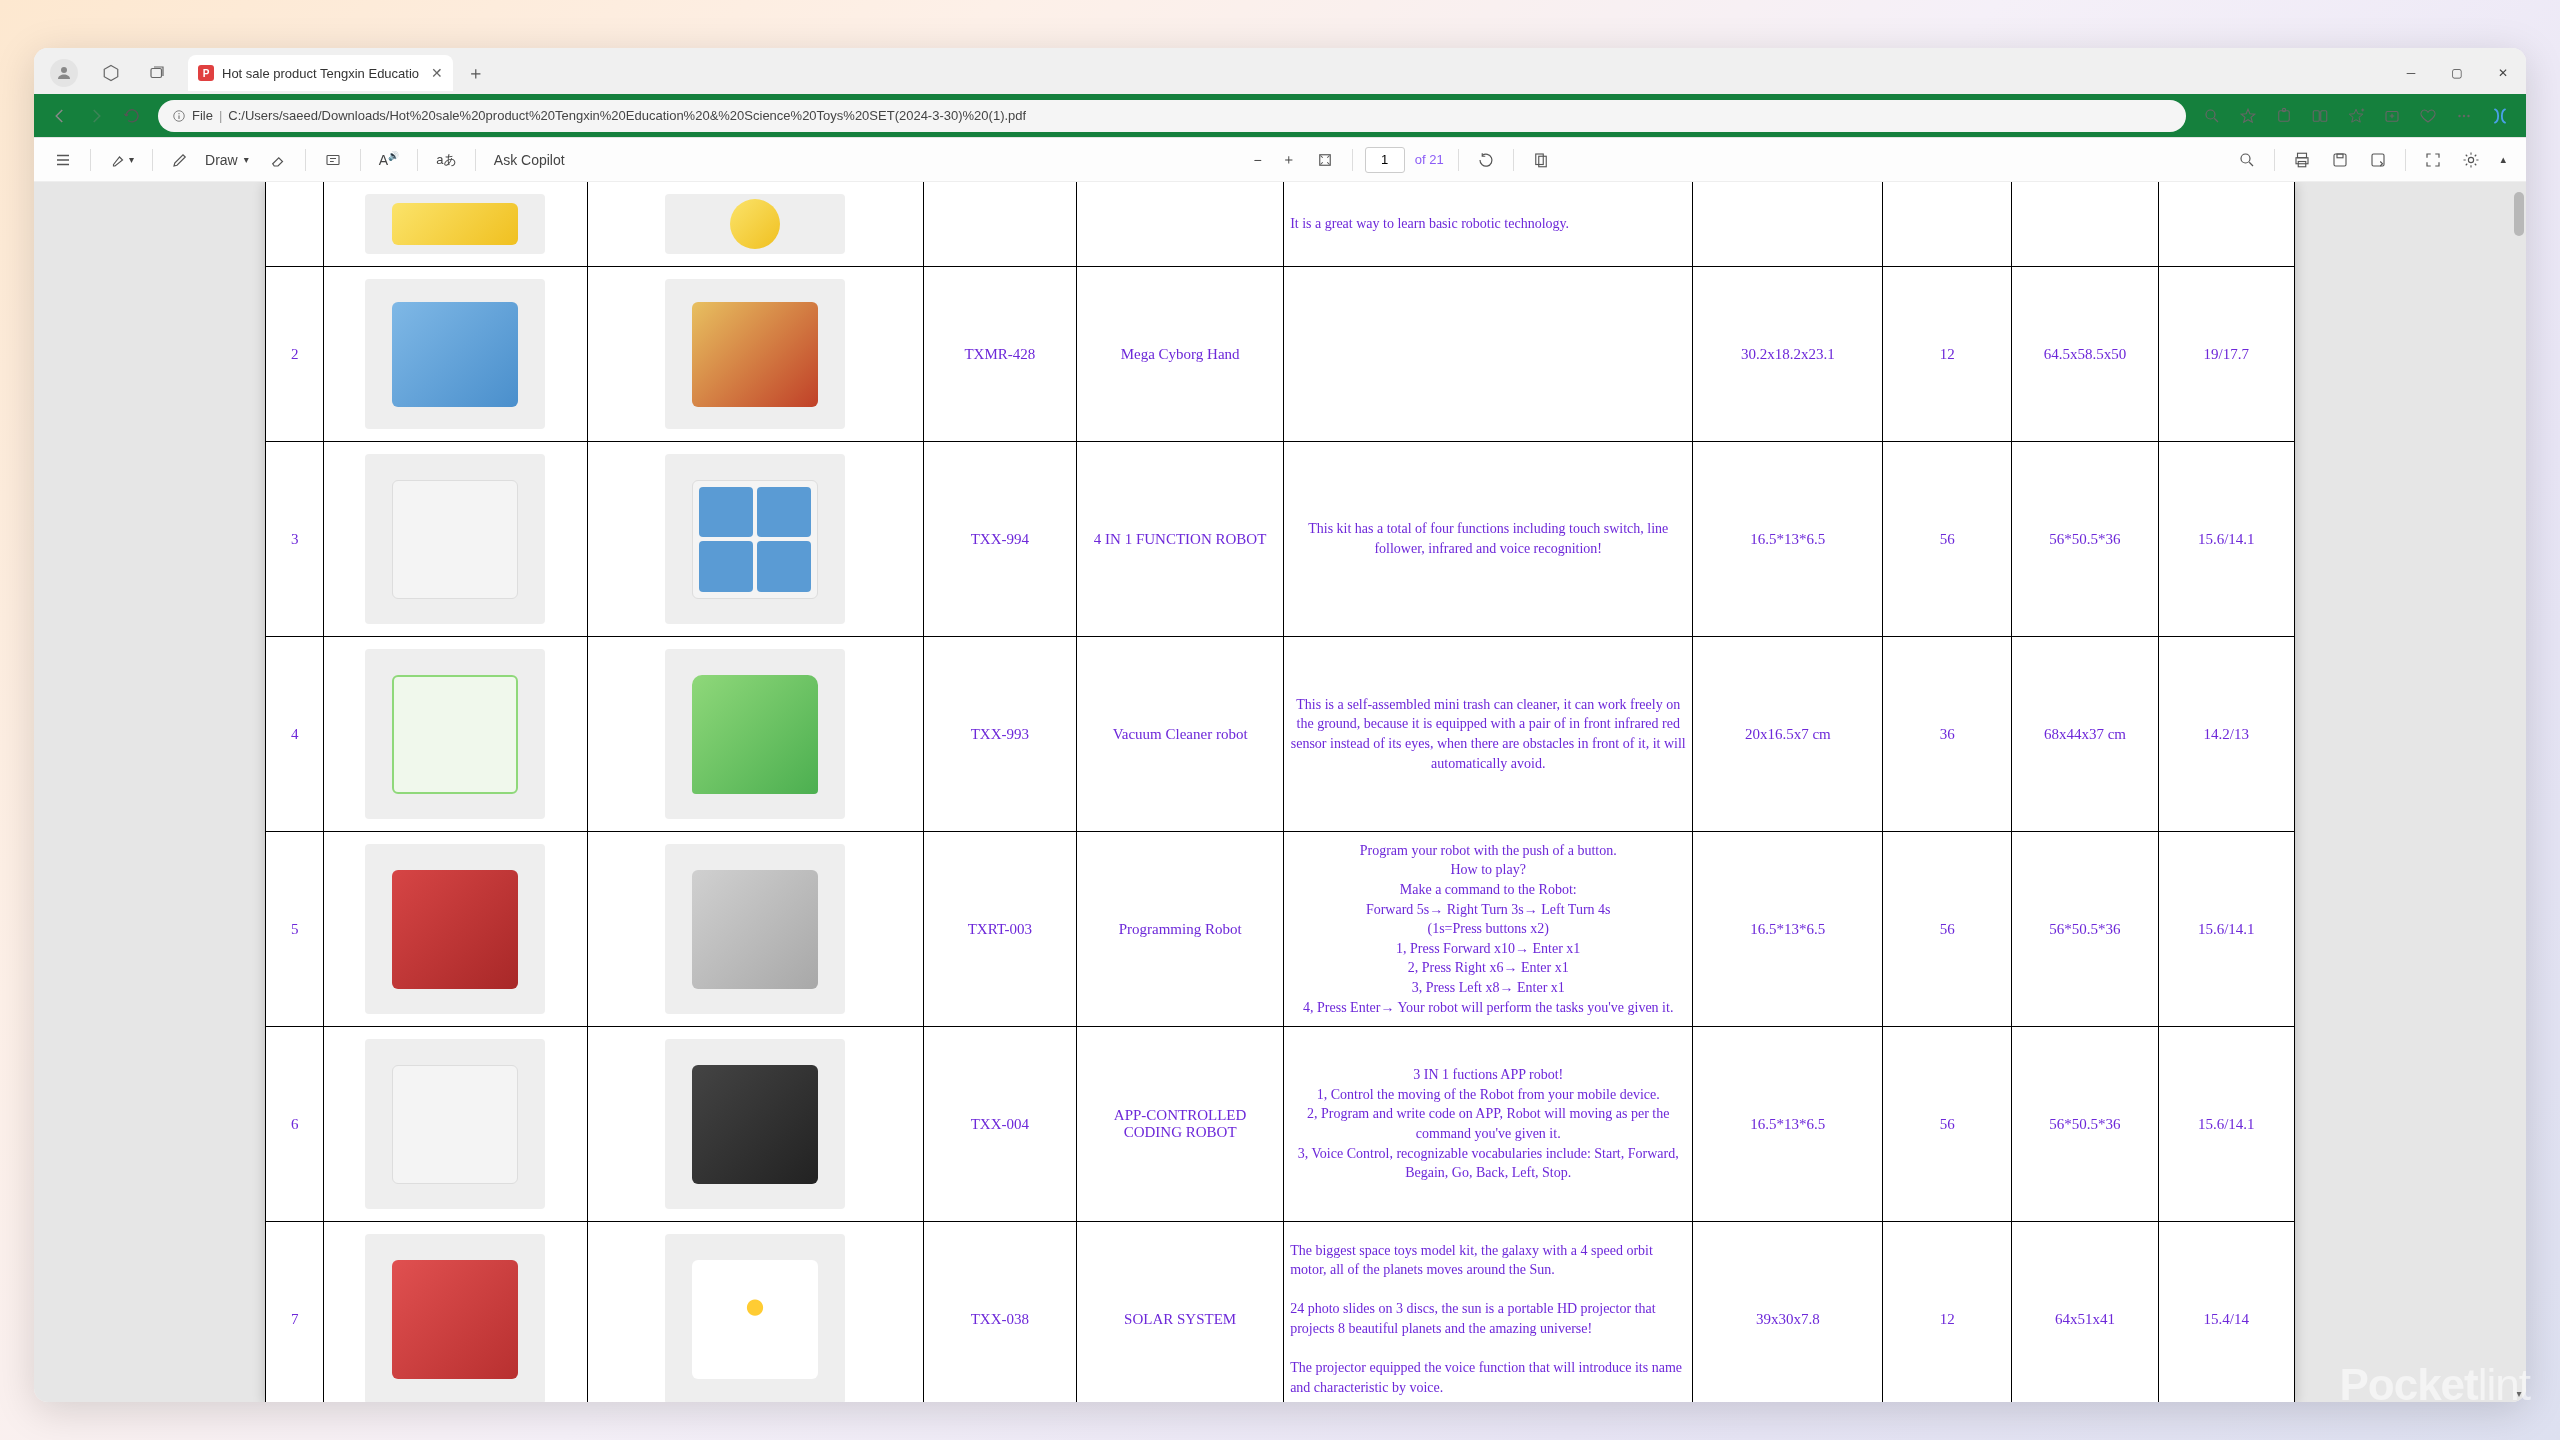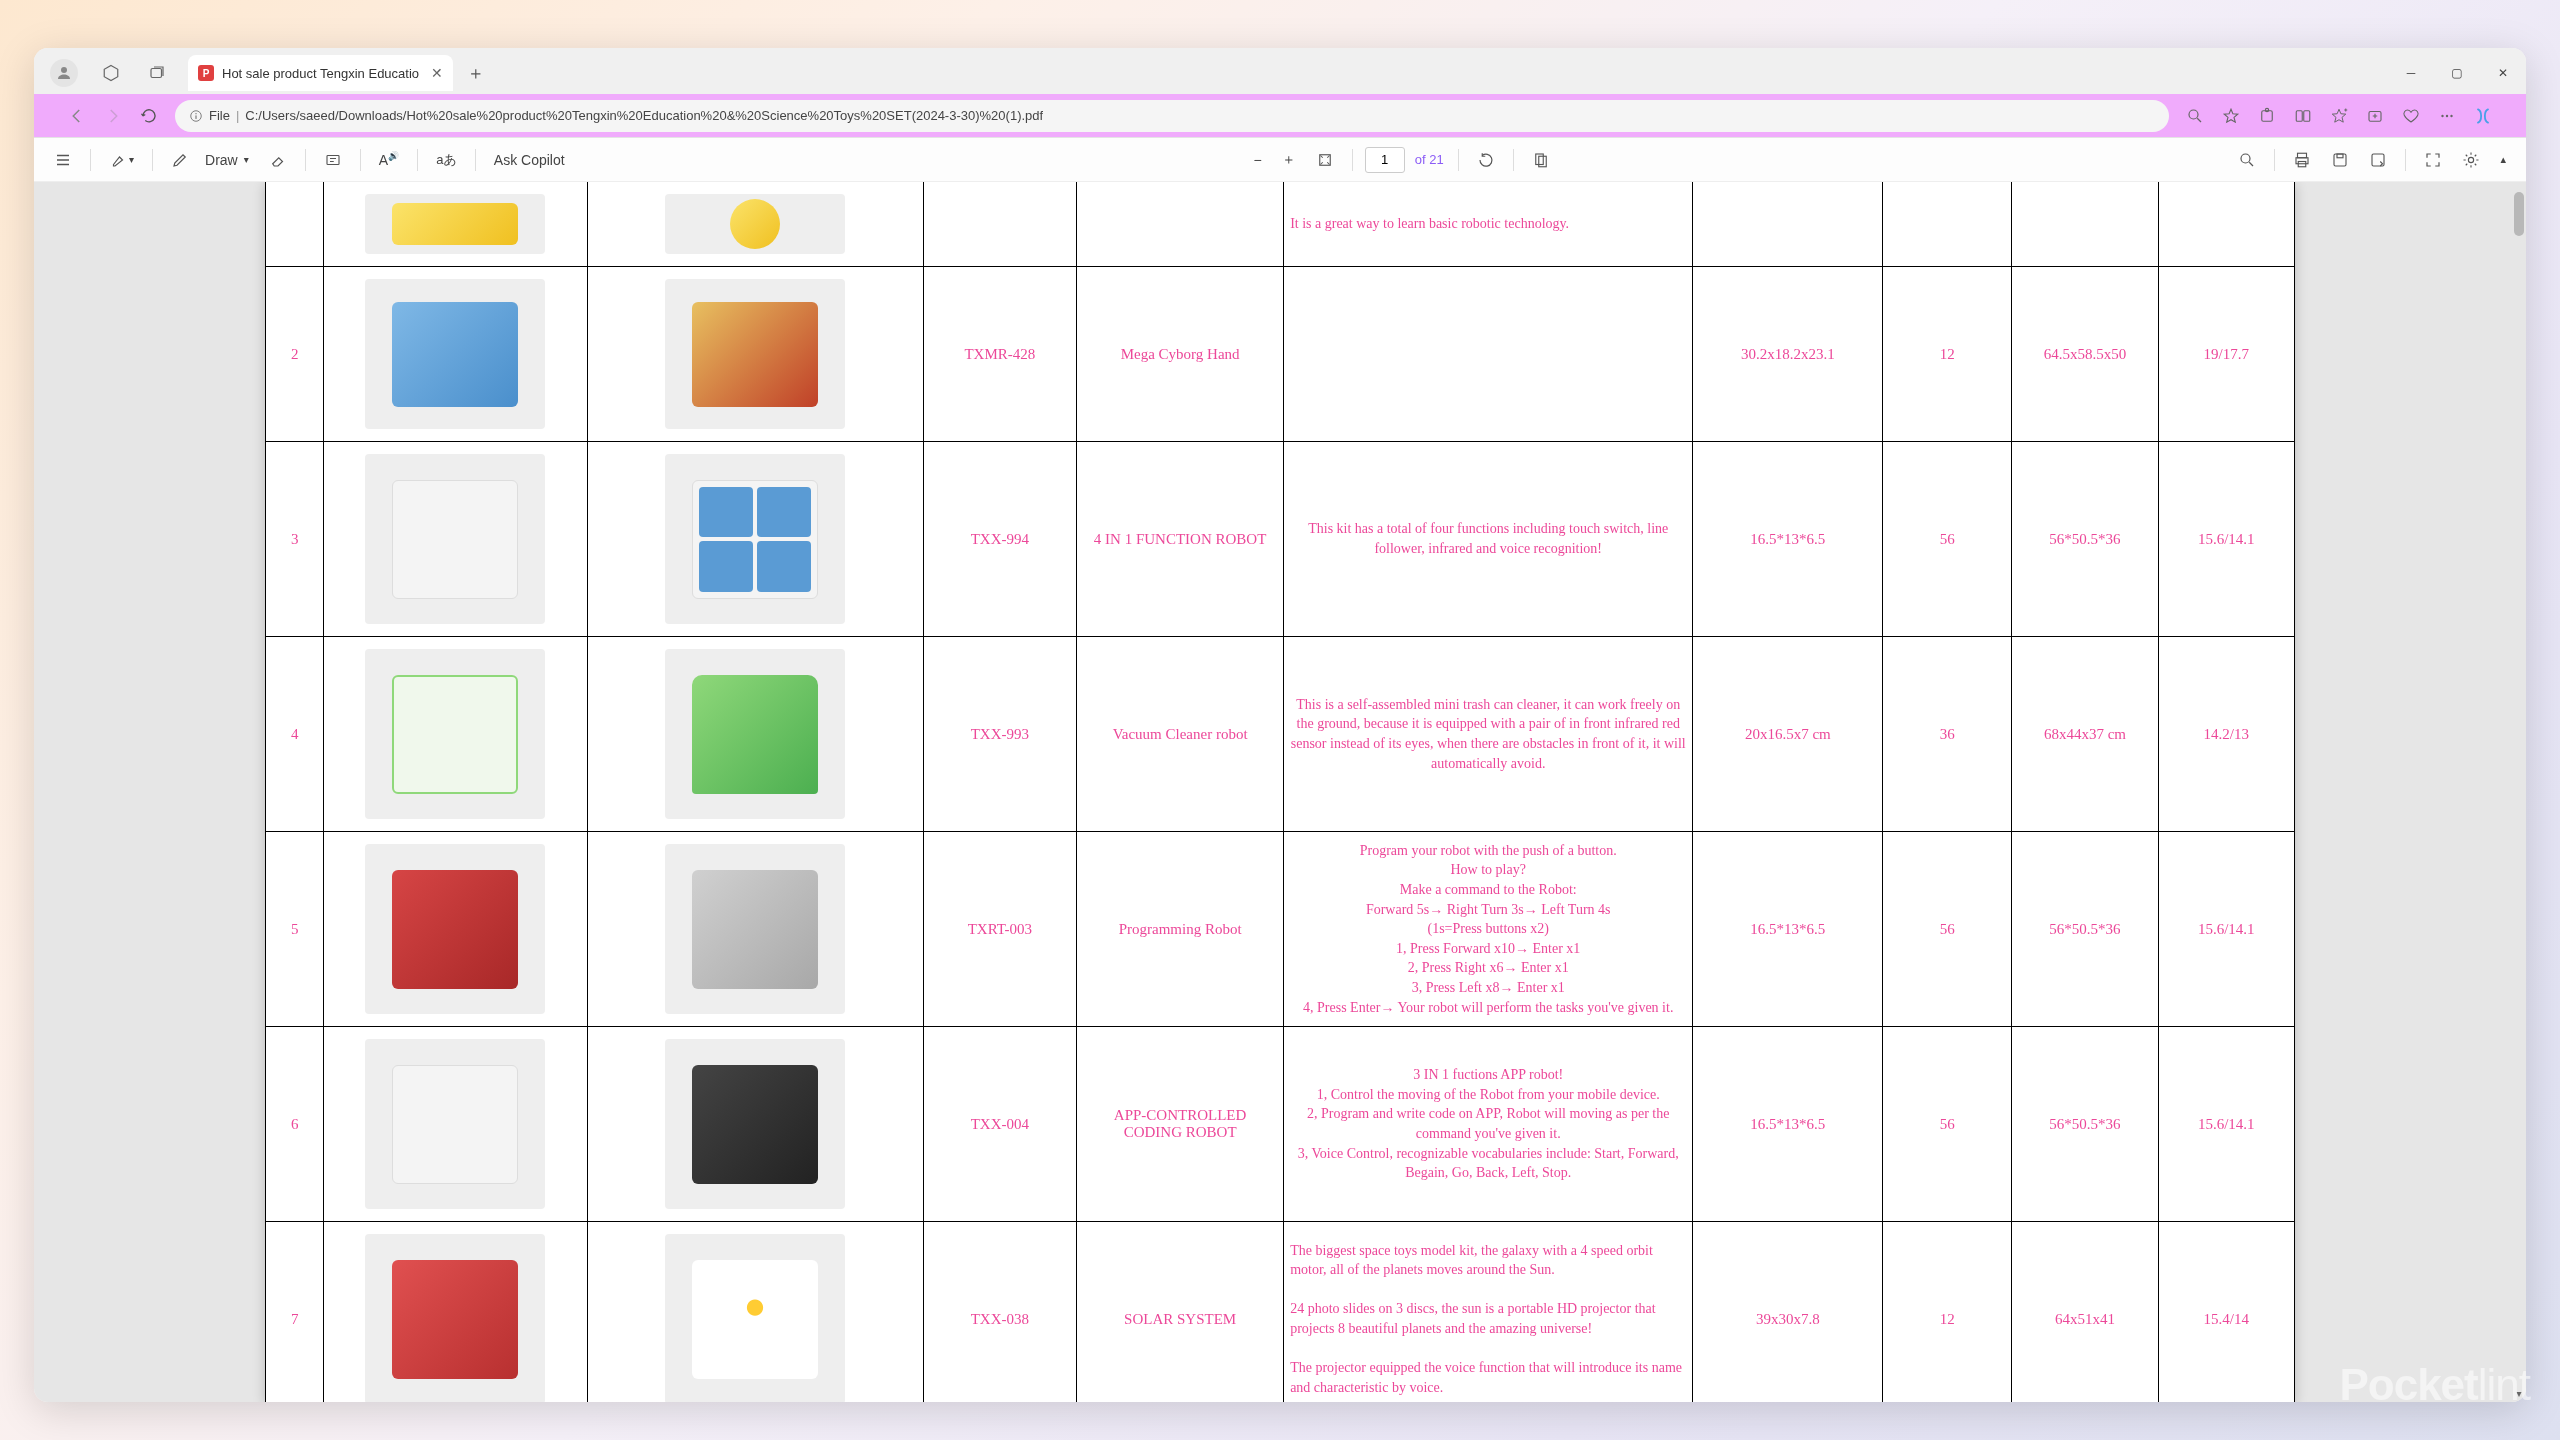--- a/index.html
+++ b/index.html
@@ -53,24 +53,24 @@
 }
 .tab .favicon { width: 16px; height: 16px; background: #e04040; border-radius: 3px; margin-right: 8px; display:flex;align-items:center;justify-content:center;color:#fff;font-size:10px;font-weight:bold;}
 .tab .close { margin-left: 12px; font-size: 14px; color: #666; }
 .new-tab { width: 30px; height: 30px; display:flex;align-items:center;justify-content:center; font-size:18px; color:#555; margin-left:8px;}
 .titlebar-spacer { flex: 1; }
 .win-btn { width: 46px; height: 40px; display:flex;align-items:center;justify-content:center; color:#444; font-size:12px;}
 
 
 .addrbar {
   height: 44px;
-  background: #f0abfc;
+  background: #15803d;
   display: flex;
   align-items: center;
-  padding: 0 25px;
+  padding: 0 8px;
   border-bottom: 1px solid #e4e4e4;
 }
 .addr-btn { width: 36px; height: 36px; display:flex;align-items:center;justify-content:center; color:#666; border-radius:6px;}
 .url-box {
   flex: 1;
   height: 32px;
   background: #f5f5f5;
   border-radius: 16px;
   display: flex;
   align-items: center;
@@ -120,21 +120,21 @@
   width: 10px; height: 44px;
   background: #b8b8b8;
   border-radius: 5px;
 }
 .scroll-arrow {
   position: absolute; right: 0; bottom: 0;
   width:14px;height:14px;font-size:10px;color:#666;text-align:center;
 }
 
 
-.prod-table { width: 100%; border-collapse: collapse; font-family: "Times New Roman", serif; font-size: 15px; color:#ec4899;}
+.prod-table { width: 100%; border-collapse: collapse; font-family: "Times New Roman", serif; font-size: 15px; color:#6d28d9;}
 .prod-table td { border: 1px solid #000; padding: 6px; text-align: center; vertical-align: middle; }
 .prod-table td.crop-top { border-top: none; }
 .col-n { width: 48px; }
 .col-img { width: 216px; }
 .col-img2 { width: 276px; }
 .col-code { width: 126px; }
 .col-name { width: 170px; }
 .col-desc { width: 336px; font-size: 14px; line-height: 1.4; }
 .col-desc.left { text-align: left; }
 .col-dim { width: 156px; }

